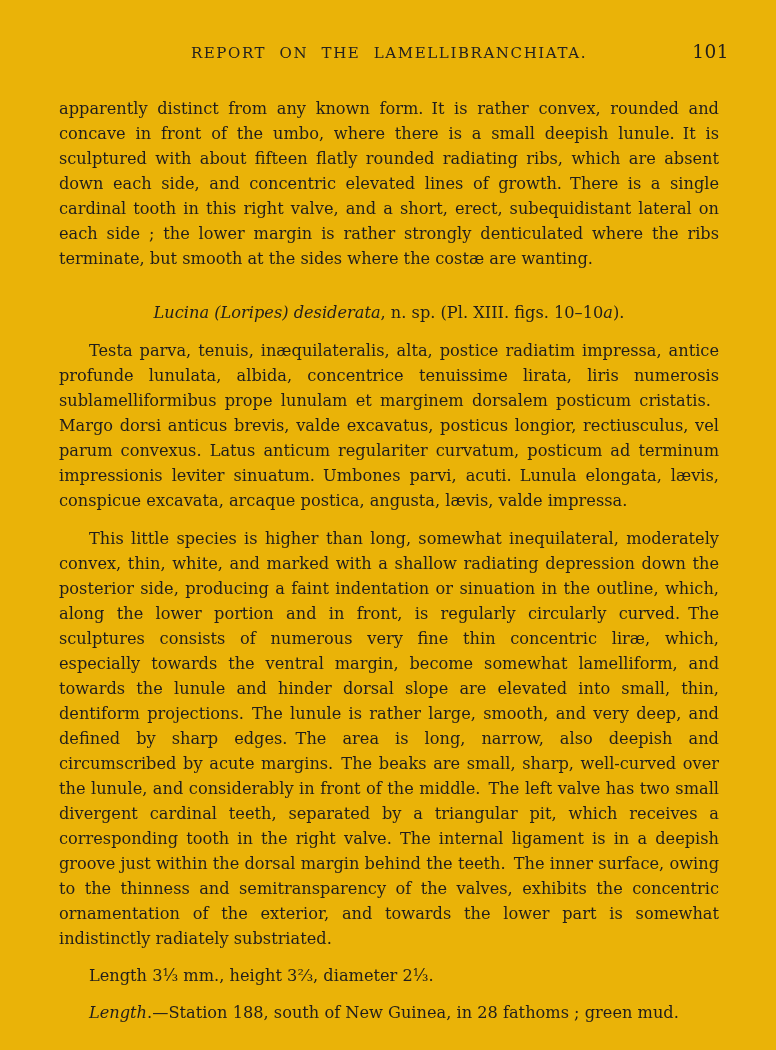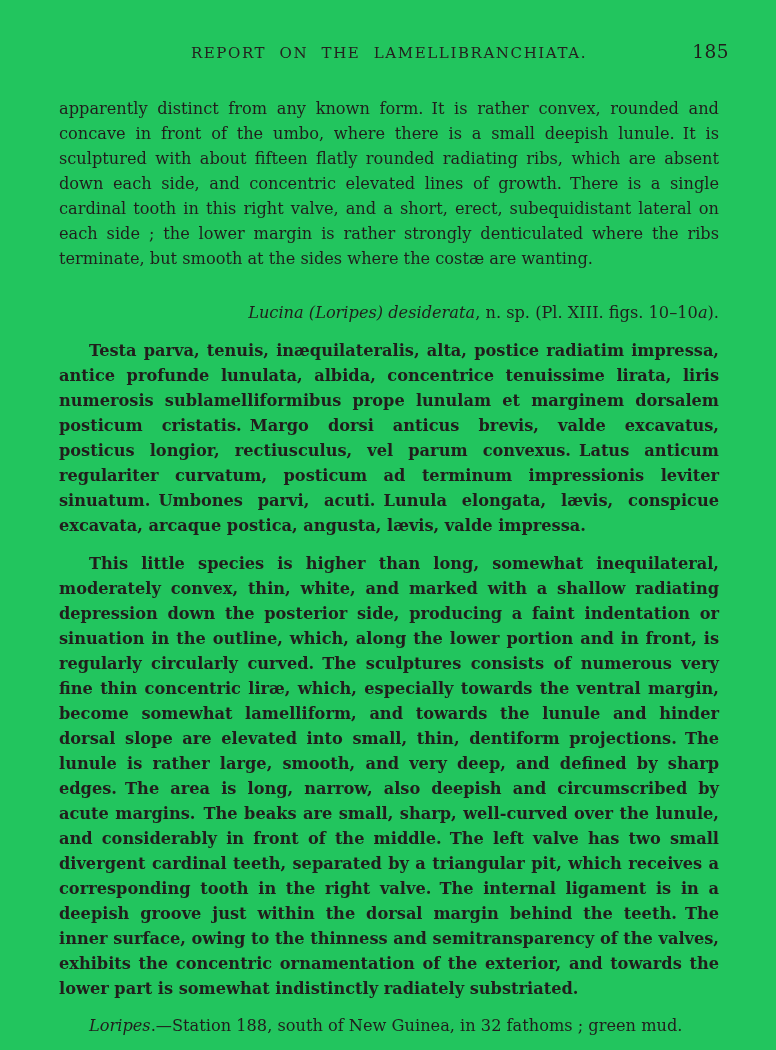--- a/index.html
+++ b/index.html
@@ -4,21 +4,21 @@
 <style>
   html, body {
     margin: 0;
     padding: 0;
     background: #ffffff;
   }
   .page {
     position: relative;
     width: 776px;
     height: 1050px;
-    background: #22c55e;
+    background: #eab308;
     color: #211e1c;
     font-family: "DejaVu Serif", "Liberation Serif", serif;
     overflow: hidden;
   }
   .page-header {
     position: absolute;
     top: 44px;
     left: 47px;
     right: 45px;
     height: 22px;
@@ -51,49 +51,49 @@
   }
   .italic { font-style: italic; }
 
   .continuation {
     text-align: justify;
     text-indent: 0;
   }
   .species-heading {
     margin-top: 29px !important;
     padding-left: 33px;
-    text-align: right;
+    text-align: center;
   }
   .paragraph {
     margin-top: 13px !important;
     text-align: justify;
     text-indent: 30px;
-    font-weight: bold;
   }
   .measurement-line,
   .habitat-line {
     text-align: left;
     text-indent: 30px;
   }
   .paragraph-tight {
     margin-top: 0 !important;
     text-align: justify;
     text-indent: 30px;
   }
 </style>
 </head>
 <body>
 
 <div class="page">
   <header class="page-header">
     <div class="running-title">REPORT ON THE LAMELLIBRANCHIATA.</div>
-    <div class="page-number">185</div>
+    <div class="page-number">101</div>
   </header>
 
   <main class="page-body" id="content-root">
       <p class="continuation"><span>apparently distinct from any known form. It is rather convex, rounded and concave in front of the umbo, where there is a small deepish lunule. It is sculptured with about fifteen flatly rounded radiating ribs, which are absent down each side, and concentric elevated lines of growth. There is a single cardinal tooth in this right valve, and a short, erect, subequidistant lateral on each side ; the lower margin is rather strongly denticulated where the ribs terminate, but smooth at the sides where the costæ are wanting.</span></p>
       <p class="species-heading"><span class="italic">Lucina (Loripes) desiderata</span><span>, n. sp. (Pl. XIII. figs. 10–10</span><span class="italic">a</span><span>).</span></p>
       <p class="paragraph"><span>Testa parva, tenuis, inæquilateralis, alta, postice radiatim impressa, antice profunde lunulata, albida, concentrice tenuissime lirata, liris numerosis sublamelliformibus prope lunulam et marginem dorsalem posticum cristatis. Margo dorsi anticus brevis, valde excavatus, posticus longior, rectiusculus, vel parum convexus. Latus anticum regulariter curvatum, posticum ad terminum impressionis leviter sinuatum. Umbones parvi, acuti. Lunula elongata, lævis, conspicue excavata, arcaque postica, angusta, lævis, valde impressa.</span></p>
       <p class="paragraph"><span>This little species is higher than long, somewhat inequilateral, moderately convex, thin, white, and marked with a shallow radiating depression down the posterior side, producing a faint indentation or sinuation in the outline, which, along the lower portion and in front, is regularly circularly curved. The sculptures consists of numerous very fine thin concentric liræ, which, especially towards the ventral margin, become somewhat lamelliform, and towards the lunule and hinder dorsal slope are elevated into small, thin, dentiform projections. The lunule is rather large, smooth, and very deep, and defined by sharp edges. The area is long, narrow, also deepish and circumscribed by acute margins. The beaks are small, sharp, well-curved over the lunule, and considerably in front of the middle. The left valve has two small divergent cardinal teeth, separated by a triangular pit, which receives a corresponding tooth in the right valve. The internal ligament is in a deepish groove just within the dorsal margin behind the teeth. The inner surface, owing to the thinness and semitransparency of the valves, exhibits the concentric ornamentation of the exterior, and towards the lower part is somewhat indistinctly radiately substriated.</span></p>
-      <p class="habitat-line"><span class="italic">Loripes</span><span>.—Station 188, south of New Guinea, in 32 fathoms ; green mud.</span></p>
+      <p class="measurement-line"><span>Length 3⅓ mm., height 3⅔, diameter 2⅓.</span></p>
+      <p class="habitat-line"><span class="italic">Length</span><span>.—Station 188, south of New Guinea, in 28 fathoms ; green mud.</span></p>
       <p class="species-heading"><span class="italic">Lucina (Loripes?) jacksoniensis</span><span>, n. sp. (Pl. XIII. figs. 11–11</span><span class="italic">b</span><span>).</span></p>
     </main>
 </div>
 
 </body></html>

